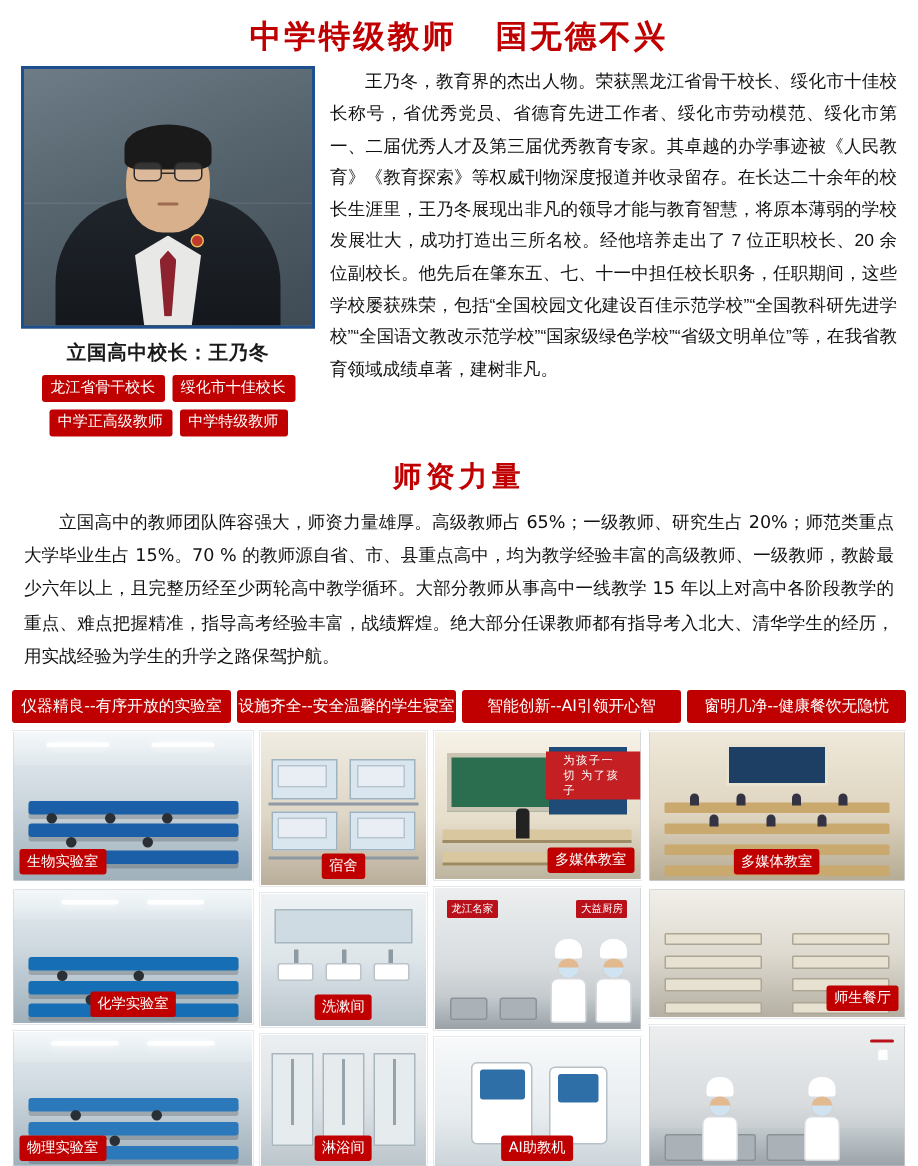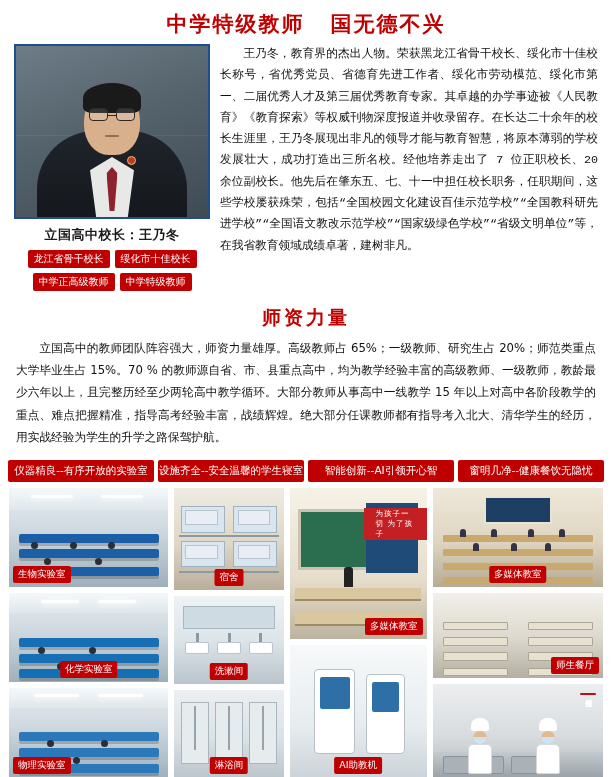--- a/index.html
+++ b/index.html
@@ -144,21 +144,21 @@
     text-align: center;
   }
 
   .bio-col {
     flex: 1;
     font-size: 11.7px;
     line-height: 1.82;
     color: #111;
     text-align: justify;
     text-justify: inter-ideograph;
-    font-family: Liberation Mono, monospace;
+    font-family: Liberation Sans, sans-serif;
   }
   .bio-col p { text-indent: 2em; }
 
   
   .section-title {
     text-align: center;
     color: #c00000;
     font-size: 19px;
     font-weight: bold;
     letter-spacing: 3px;
@@ -530,20 +530,41 @@
       <div class="photo" style="flex:1.25">
         <div class="sc-class">
           <div class="board" style="left:6%;top:14%;width:54%;height:40%"></div>
           <div class="screen" style="left:56%;top:10%;width:38%;height:46%"></div>
           <div class="desk" style="left:4%;top:66%;width:92%;height:9%"></div>
           <div class="desk" style="left:4%;top:82%;width:92%;height:9%"></div>
           <div style="position:absolute;left:40%;top:52%;width:9px;height:20px;background:#222;border-radius:3px 3px 0 0"></div>
         </div>
         <span class="banner" style="left:54%;top:13%">为孩子一切 为了孩子</span>
         <span class="plabel right">多媒体教室</span>
+      </div>
+      <div class="photo" style="flex:1.2">
+        <div class="sc-kitchen">
+          <div class="counter"></div>
+          <div class="pot" style="left:8%;bottom:6%;width:18%;height:16%"></div>
+          <div class="pot" style="left:32%;bottom:6%;width:18%;height:16%"></div>
+          <div class="chef" style="left:56%">
+            <div class="hat"></div>
+              <div class="face"></div>
+              <div class="mask"></div>
+              <div class="coat"></div>
+          </div>
+          <div class="chef" style="left:78%">
+            <div class="hat"></div>
+              <div class="face"></div>
+              <div class="mask"></div>
+              <div class="coat"></div>
+          </div>
+          <span class="sign" style="left:6%;top:8%">龙江名家</span>
+          <span class="sign" style="right:6%;top:8%">大益厨房</span>
+        </div>
       </div>
       <div class="photo" style="flex:1.1">
         <div class="sc-ai">
           <div class="kiosk" style="left:18%;top:18%;width:30%;height:64%"></div>
           <div class="kscreen" style="left:22%;top:24%;width:22%;height:24%"></div>
           <div class="kiosk" style="left:56%;top:22%;width:28%;height:60%"></div>
           <div class="kscreen" style="left:60%;top:28%;width:20%;height:22%"></div>
         </div>
         <span class="plabel mid">AI助教机</span>
       </div>

